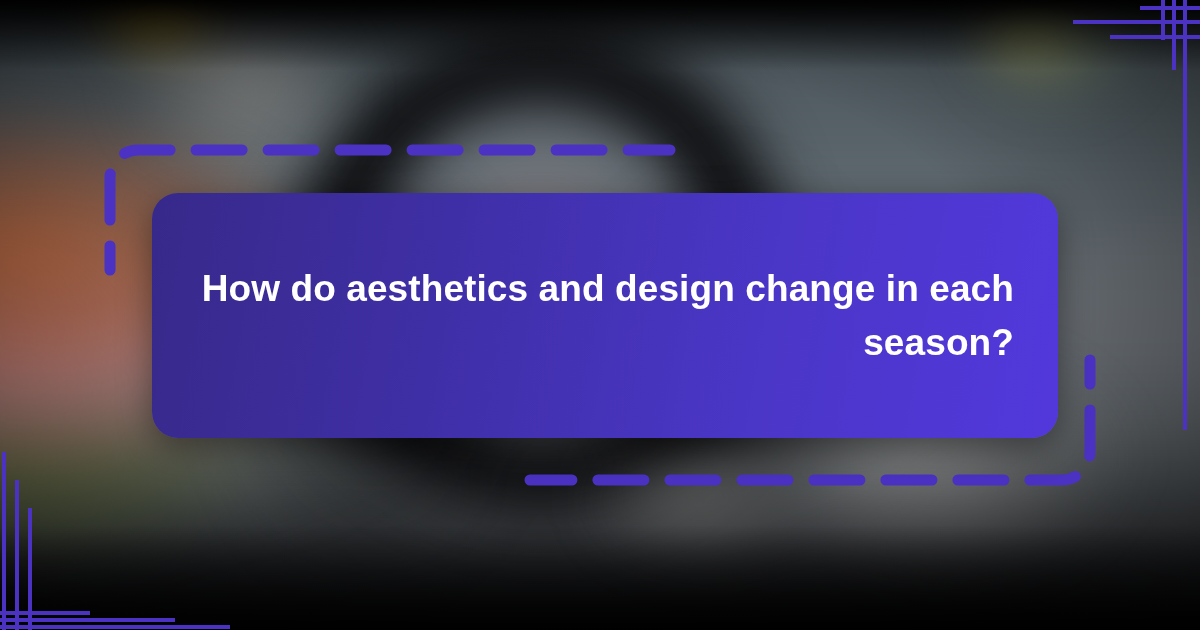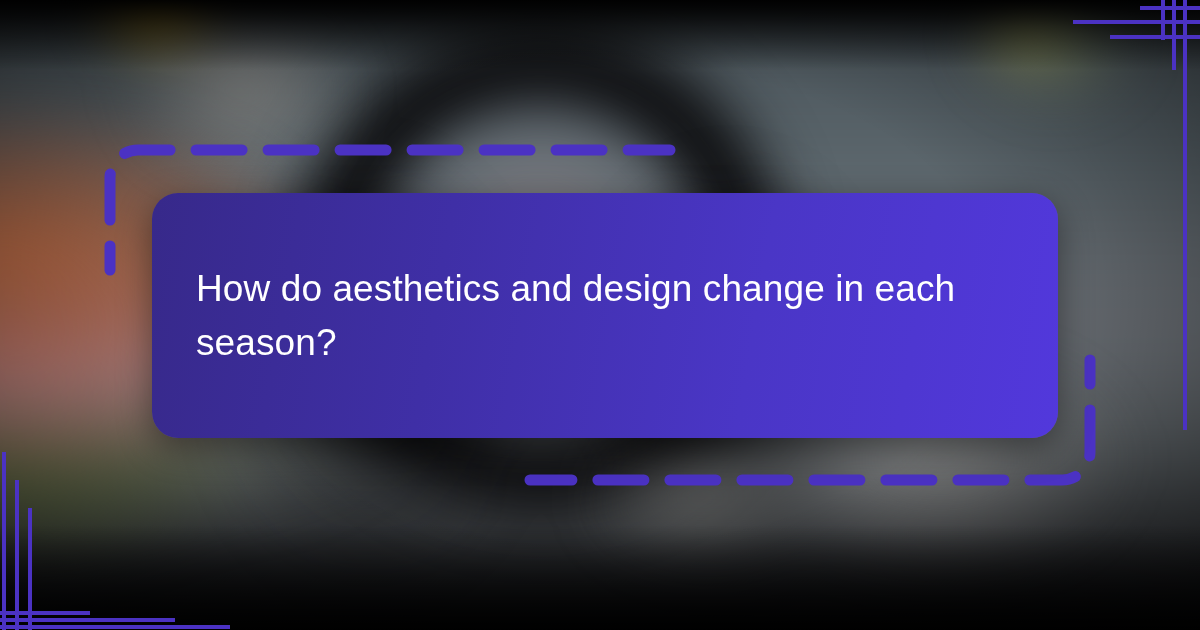--- a/index.html
+++ b/index.html
@@ -108,22 +108,22 @@
     display: flex;
     align-items: center;
     justify-content: center;
     padding: 0 44px;
   }
 
   .card-text {
     color: #ffffff;
     font-size: 37px;
     line-height: 1.45;
-    text-align: left;
-    font-weight: 400;
+    text-align: right;
+    font-weight: 700;
     letter-spacing: 0.1px;
   }
 </style>
 </head>
 <body>
 
 <div id="stage">
 
   <div class="bg-layer bg-base"></div>
   <div class="bg-layer bg-ground"></div>

